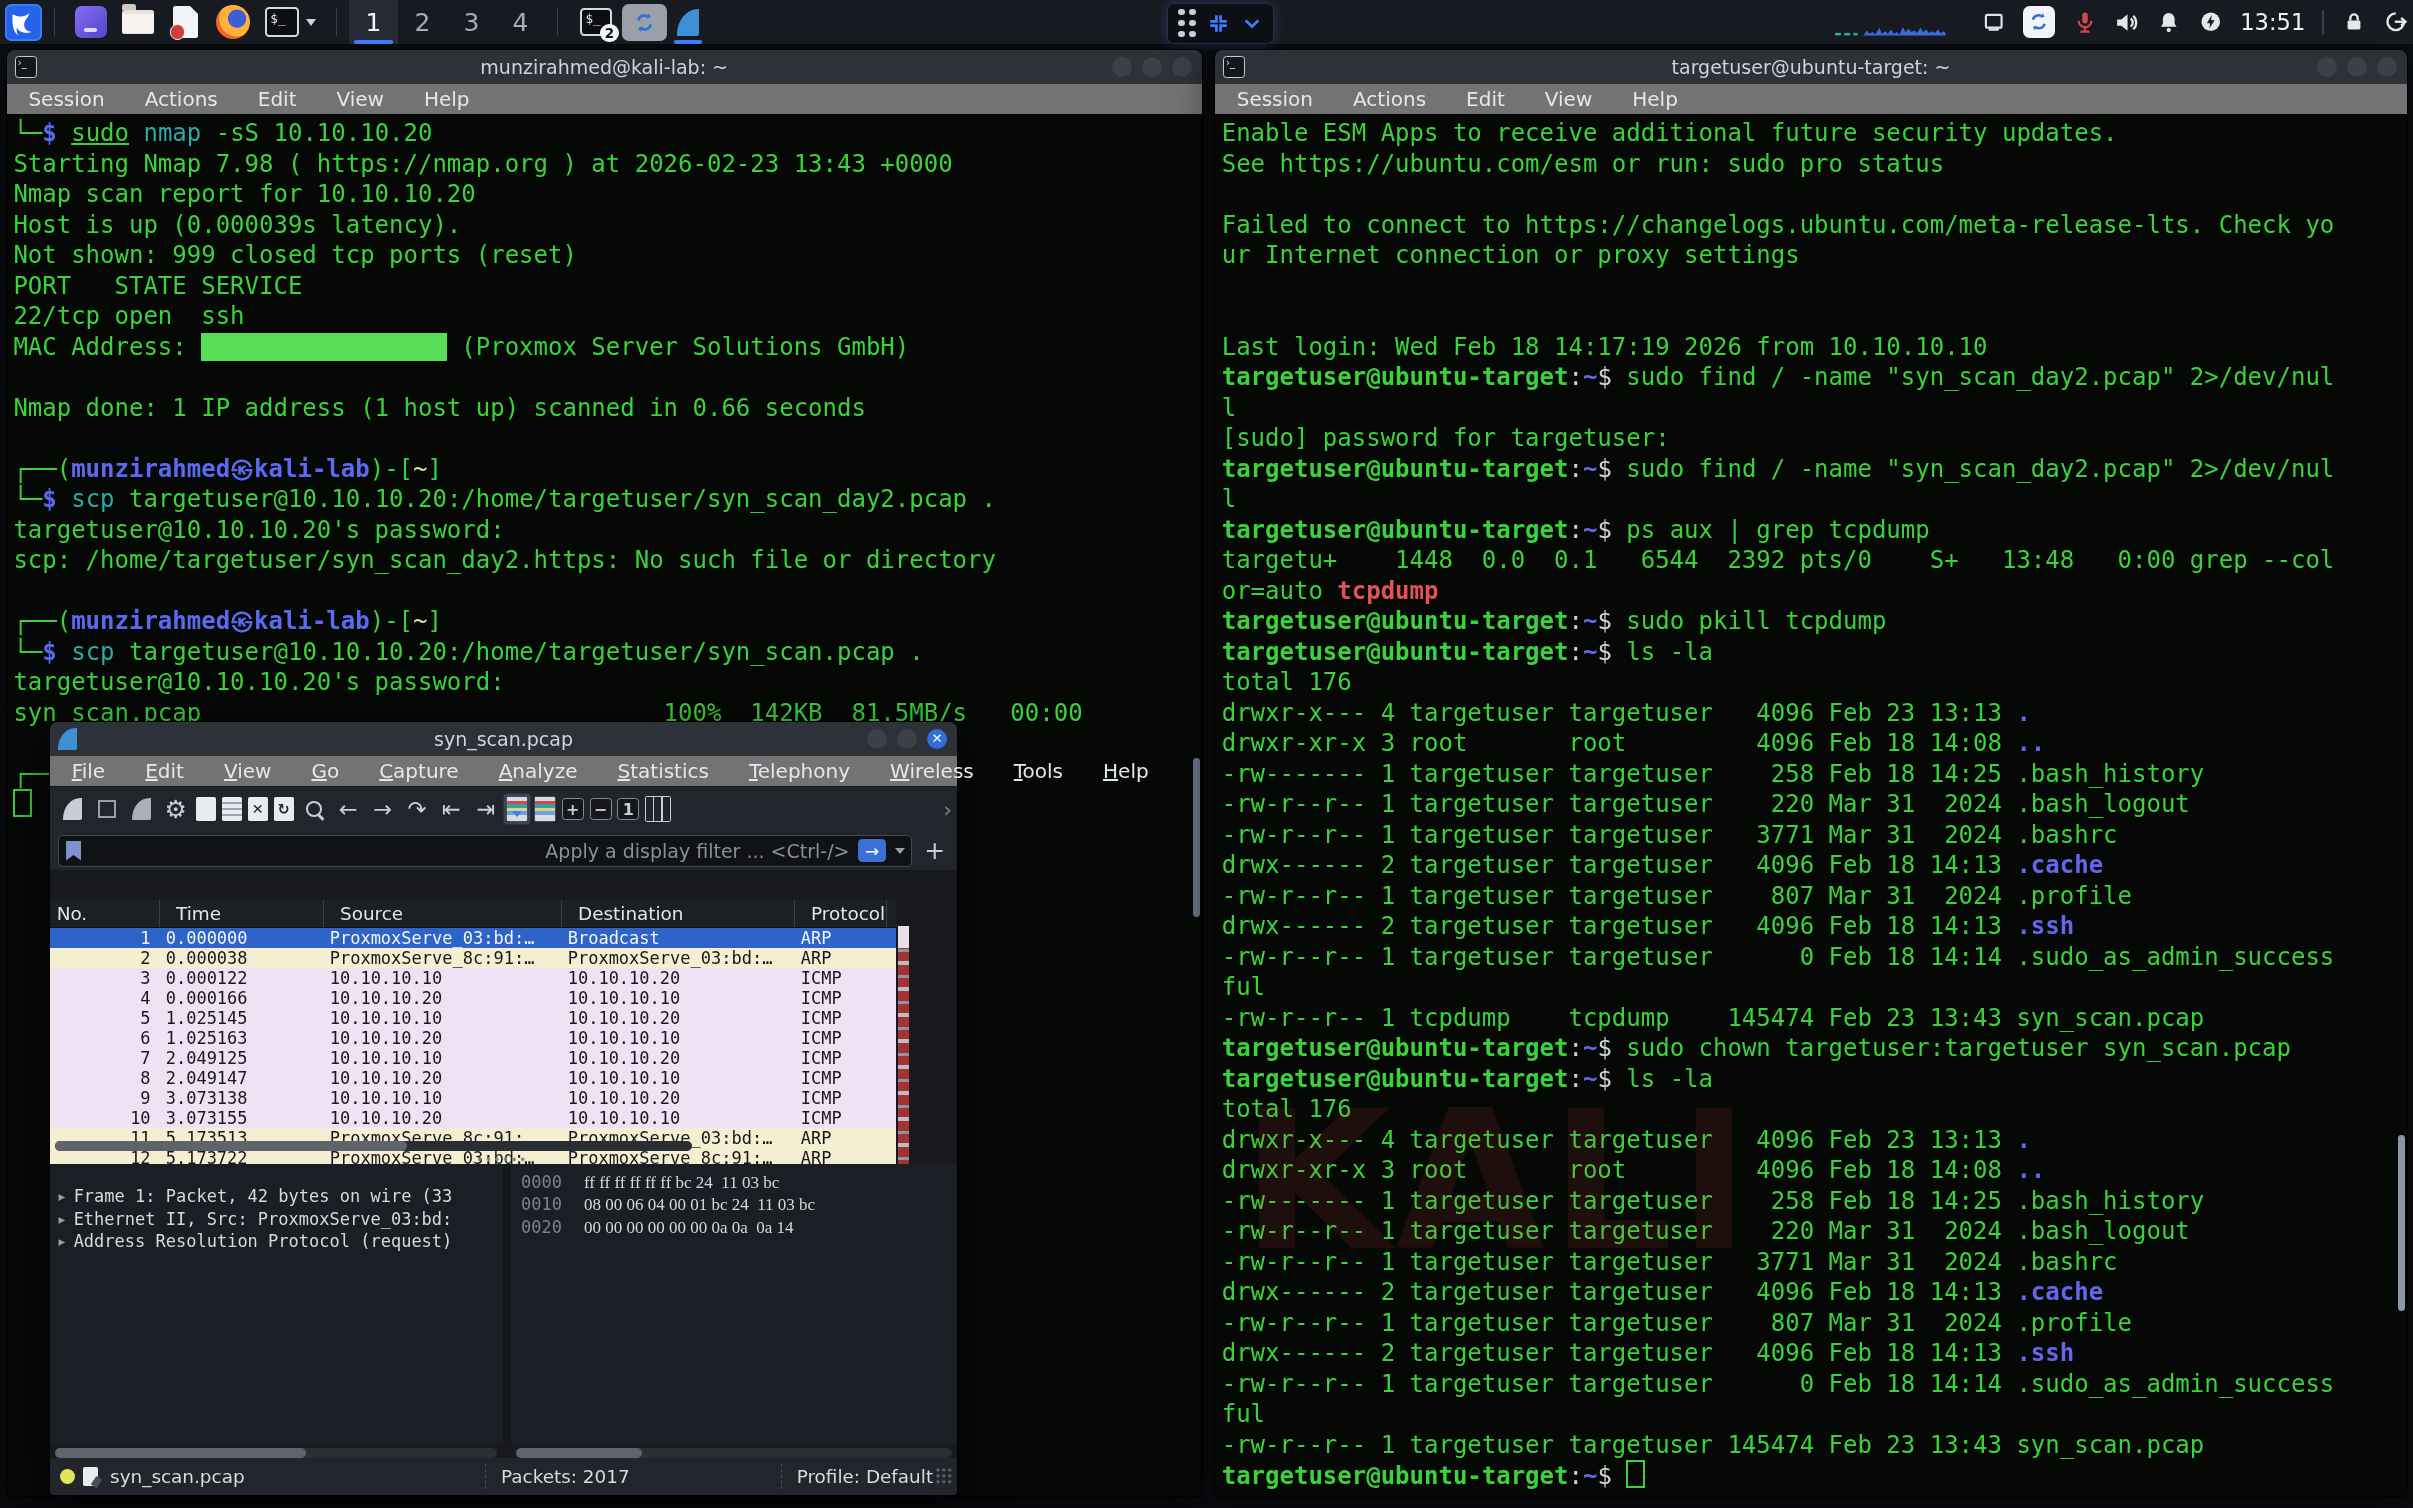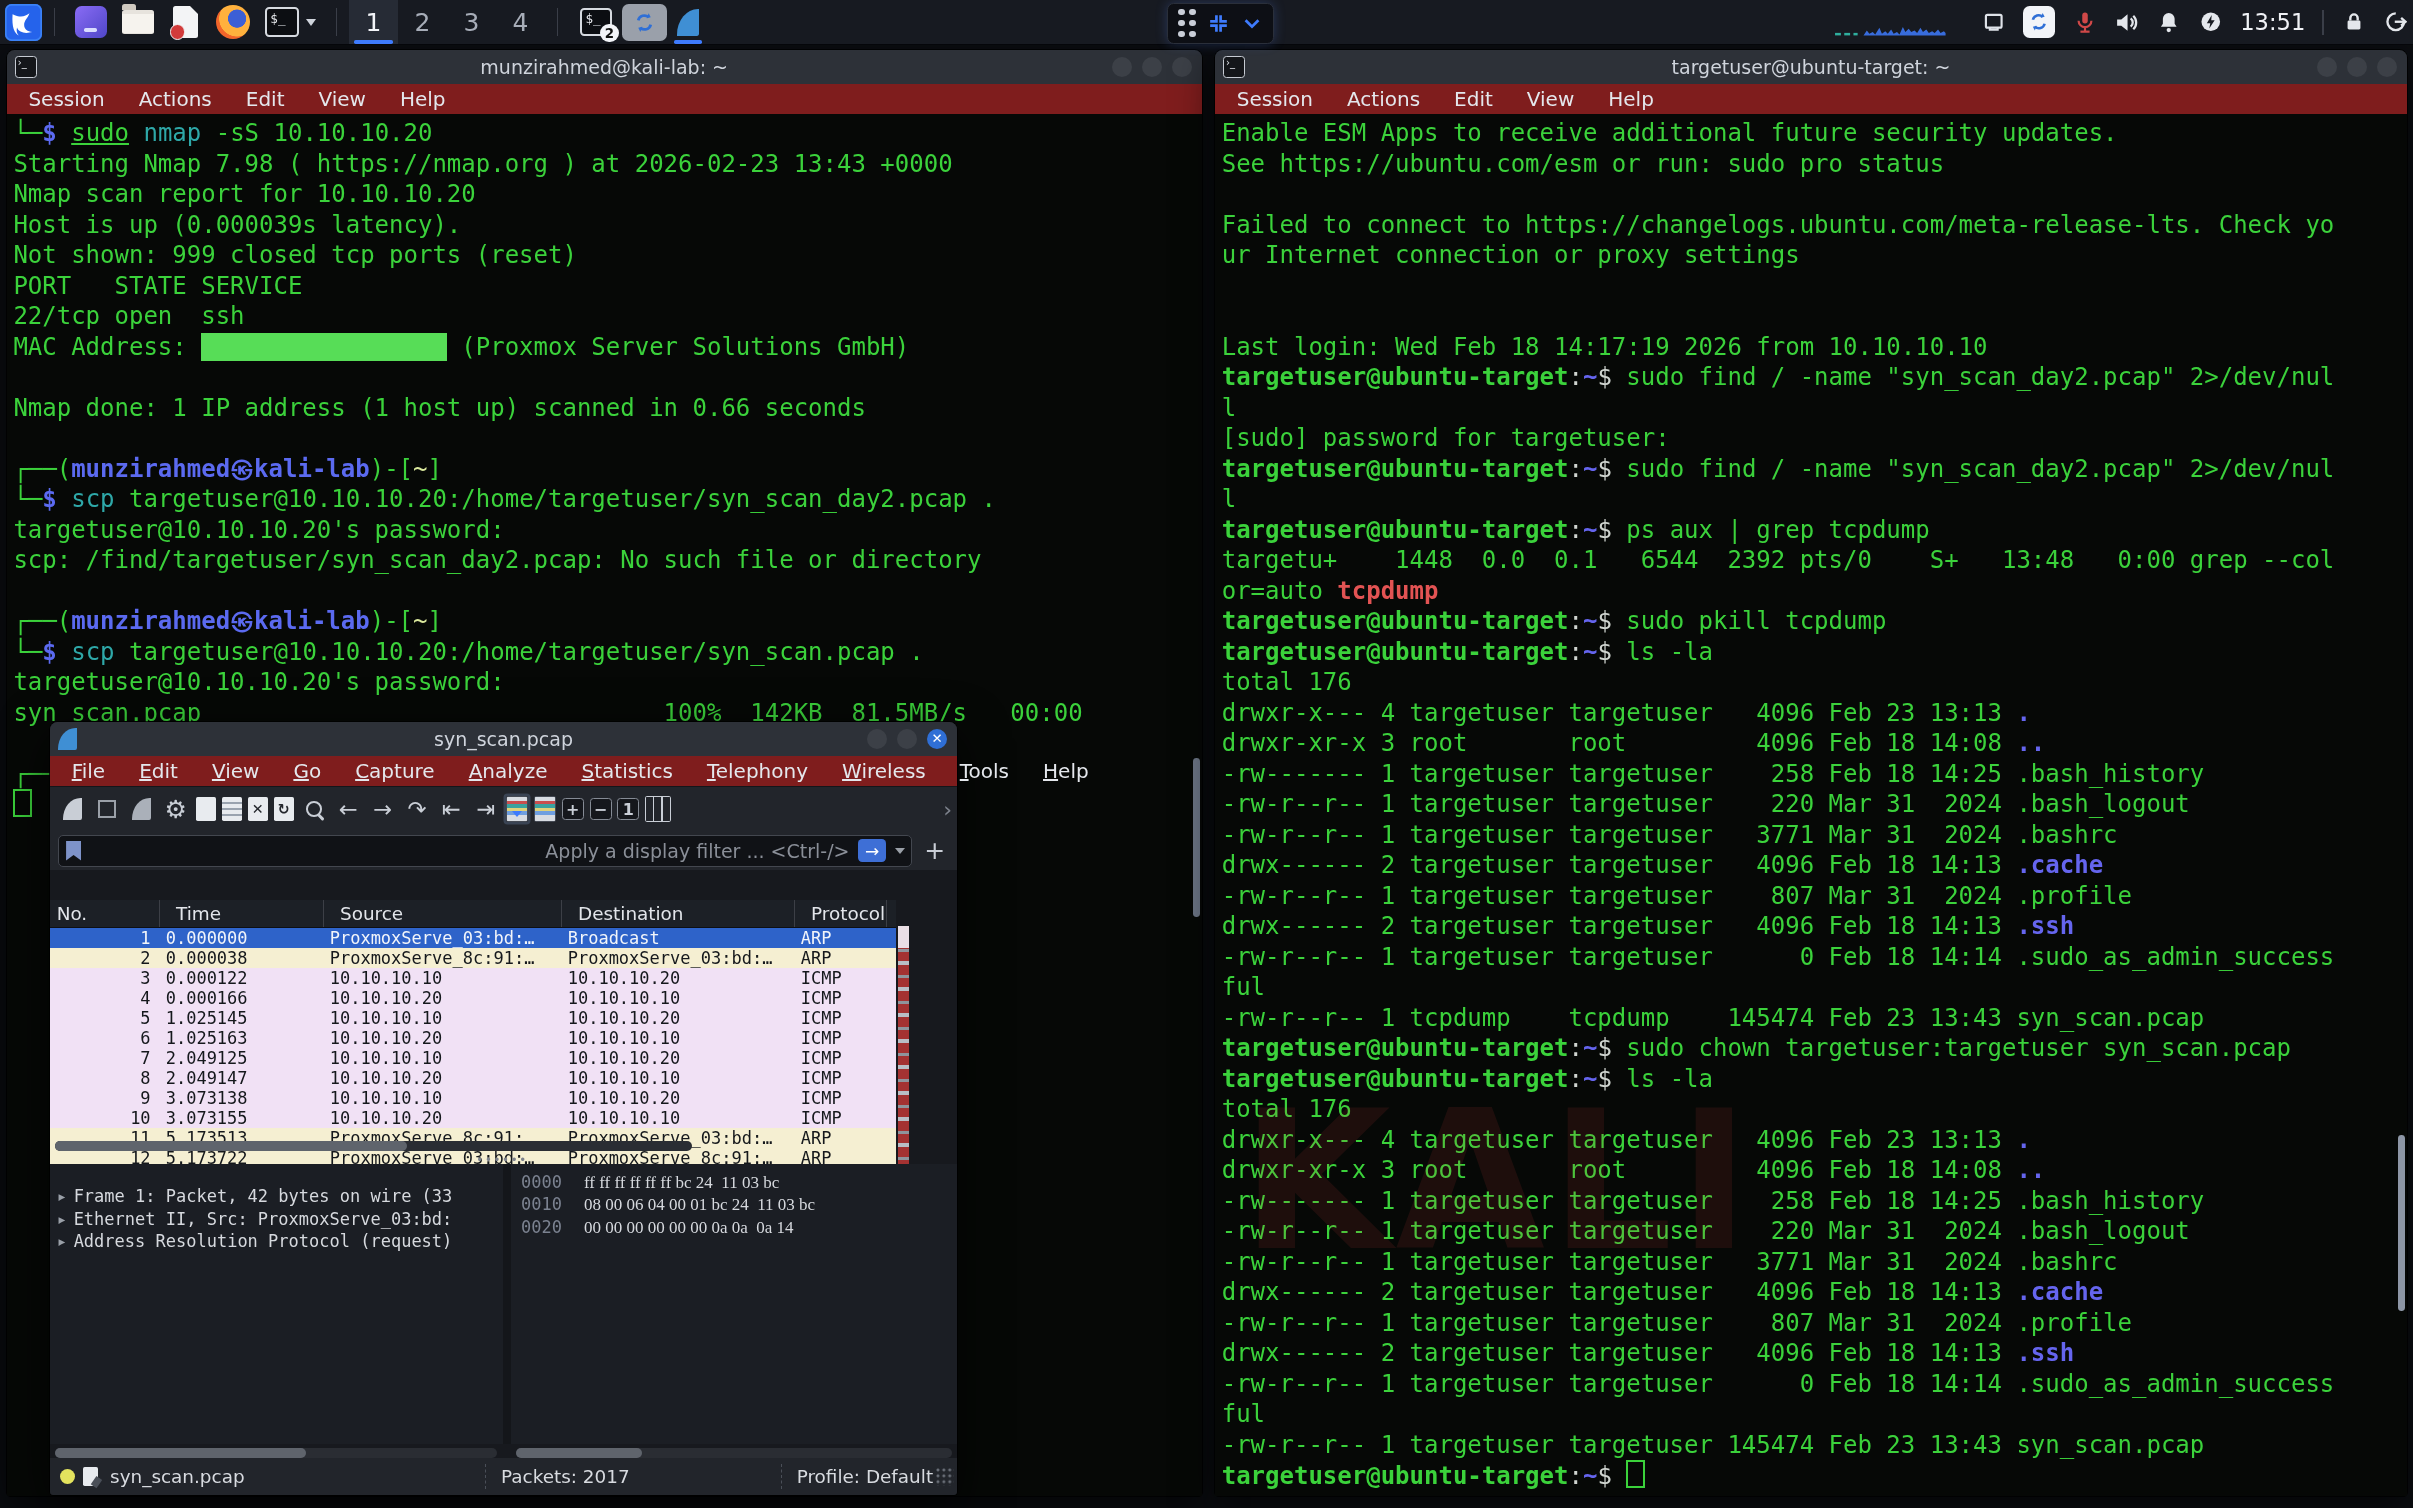--- a/index.html
+++ b/index.html
@@ -43,21 +43,21 @@
   .sync-tile{width:32px;height:32px;border-radius:6.7px;background:#f2f4f8;display:flex;align-items:center;justify-content:center;}
   
   .window{position:absolute;background:#070907;border-radius:7.5px 7.5px 3.4px 3.4px;box-shadow:0 11.7px 40px rgba(0,0,0,.65),0 0 0 0.8px #000;}
   .titlebar{height:34px;background:#2d3138;border-radius:7.5px 7.5px 0 0;display:flex;align-items:center;position:relative;}
   .tb-icon{width:20px;height:20px;border:1.7px solid #c6cbd3;border-radius:3.4px;margin-left:8.4px;background:#14161a;position:relative;}
   .tb-icon::after{content:"›_";color:#dfe3e9;font-size:10px;position:absolute;left:1.7px;top:0;}
   .tb-title{position:absolute;left:0;right:0;text-align:center;color:#cfd4dc;font-size:19px;}
   .tb-btns{position:absolute;right:10px;top:6.7px;display:flex;gap:10px;}
   .tb-circle{width:20px;height:20px;border-radius:50%;background:#3c4047;}
   .tb-circle.close-blue{background:#2f6fd6;color:#fff;font-size:13.4px;display:flex;align-items:center;justify-content:center;font-weight:bold;}
-  .menubar{height:30px;background:#7f1d1d;display:flex;align-items:center;padding-left:11.7px;gap:14px;}
+  .menubar{height:30px;background:#737373;display:flex;align-items:center;padding-left:11.7px;gap:20px;}
   .mitem{color:#e4e7ec;font-size:20px;padding:0 10px;display:inline-block;}
   .wmenu .mitem::first-letter{text-decoration:underline;}
   
   .tcontent{position:absolute;left:0;right:0;bottom:0;top:64px;background:#060806;overflow:hidden;padding:4.2px 0 0 6.7px;}
   .tline{white-space:pre;height:30.5px;line-height:30.5px;font-family:"DejaVu Sans Mono",monospace;font-size:24px;color:#3bd23b;}
   .seg-g{color:#3bd23b;}
   .seg-fr{color:#3bd23b;}
   .seg-kb{color:#5b6af0;font-weight:bold;}
   .seg-d{color:#5b6af0;font-weight:bold;}
   .seg-cy{color:#2ea8a8;}
@@ -291,21 +291,21 @@
       <div class="tline"><span class="seg-g">Not shown: 999 closed tcp ports (reset)</span></div>
       <div class="tline"><span class="seg-g">PORT   STATE SERVICE</span></div>
       <div class="tline"><span class="seg-g">22/tcp open  ssh</span></div>
       <div class="tline"><span class="seg-g">MAC Address: </span><span class="seg-blk">                 </span><span class="seg-g"> (Proxmox Server Solutions GmbH)</span></div>
       <div class="tline"></div>
       <div class="tline"><span class="seg-g">Nmap done: 1 IP address (1 host up) scanned in 0.66 seconds</span></div>
       <div class="tline"></div>
       <div class="tline"><span class="seg-fr">┌──(</span><span class="seg-kb">munzirahmed㉿kali-lab</span><span class="seg-fr">)-[</span><span class="seg-ti">~</span><span class="seg-fr">]</span></div>
       <div class="tline"><span class="seg-fr">└─</span><span class="seg-d">$ </span><span class="seg-cy">scp</span><span class="seg-g"> targetuser@10.10.10.20:/home/targetuser/syn_scan_day2.pcap .</span></div>
       <div class="tline"><span class="seg-g">targetuser@10.10.10.20's password: </span></div>
-      <div class="tline"><span class="seg-g">scp: /find/targetuser/syn_scan_day2.pcap: No such file or directory</span></div>
+      <div class="tline"><span class="seg-g">scp: /home/targetuser/syn_scan_day2.https: No such file or directory</span></div>
       <div class="tline"></div>
       <div class="tline"><span class="seg-fr">┌──(</span><span class="seg-kb">munzirahmed㉿kali-lab</span><span class="seg-fr">)-[</span><span class="seg-ti">~</span><span class="seg-fr">]</span></div>
       <div class="tline"><span class="seg-fr">└─</span><span class="seg-d">$ </span><span class="seg-cy">scp</span><span class="seg-g"> targetuser@10.10.10.20:/home/targetuser/syn_scan.pcap .</span></div>
       <div class="tline"><span class="seg-g">targetuser@10.10.10.20's password: </span></div>
       <div class="tline"><span class="seg-g">syn_scan.pcap                                100%  142KB  81.5MB/s   00:00</span></div>
       <div class="tline"></div>
       <div class="tline"><span class="seg-fr">┌──(</span><span class="seg-kb">munzirahmed㉿kali-lab</span><span class="seg-fr">)-[</span><span class="seg-ti">~</span><span class="seg-fr">]</span></div>
       <div class="tline"><span class="seg-cur"></span></div>
     </div>
   <div class="scroll-handle" style="right:1.7px;top:708px;height:159px;"></div>

